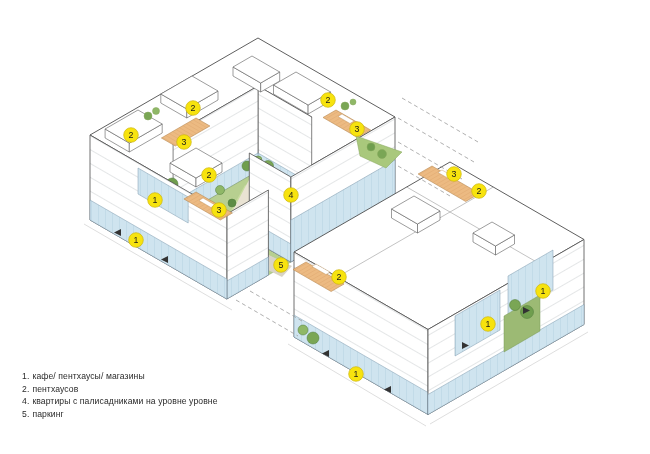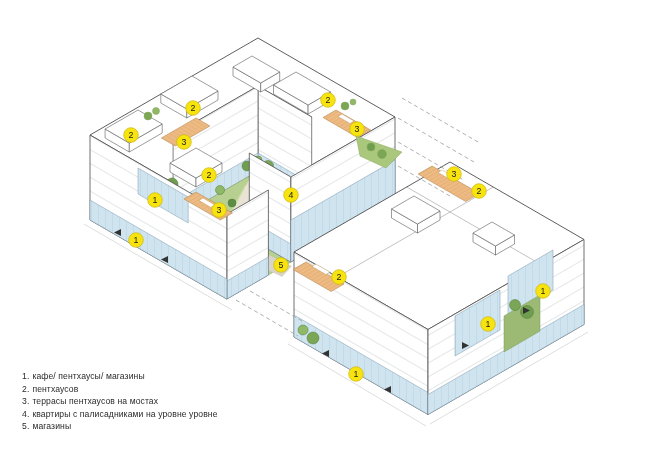--- a/index.html
+++ b/index.html
@@ -287,23 +287,20 @@
 </svg>
 
 <div class="legend">
   <div class="lg-row">
     <span>1.</span><span>кафе/ пентхаусы/ магазины</span>
   </div>
   <div class="lg-row">
     <span>2.</span><span>пентхаусов</span>
   </div>
   <div class="lg-row">
-    <span>3.</span><span>террасы пентхаусов на мостах</span>
-  </div>
-  <div class="lg-row">
     <span>4.</span><span>квартиры с палисадниками на уровне уровне</span>
   </div>
   <div class="lg-row">
-    <span>5.</span><span>магазины</span>
+    <span>5.</span><span>паркинг</span>
   </div>
 </div>
 
 </div>
 
 </body></html>

